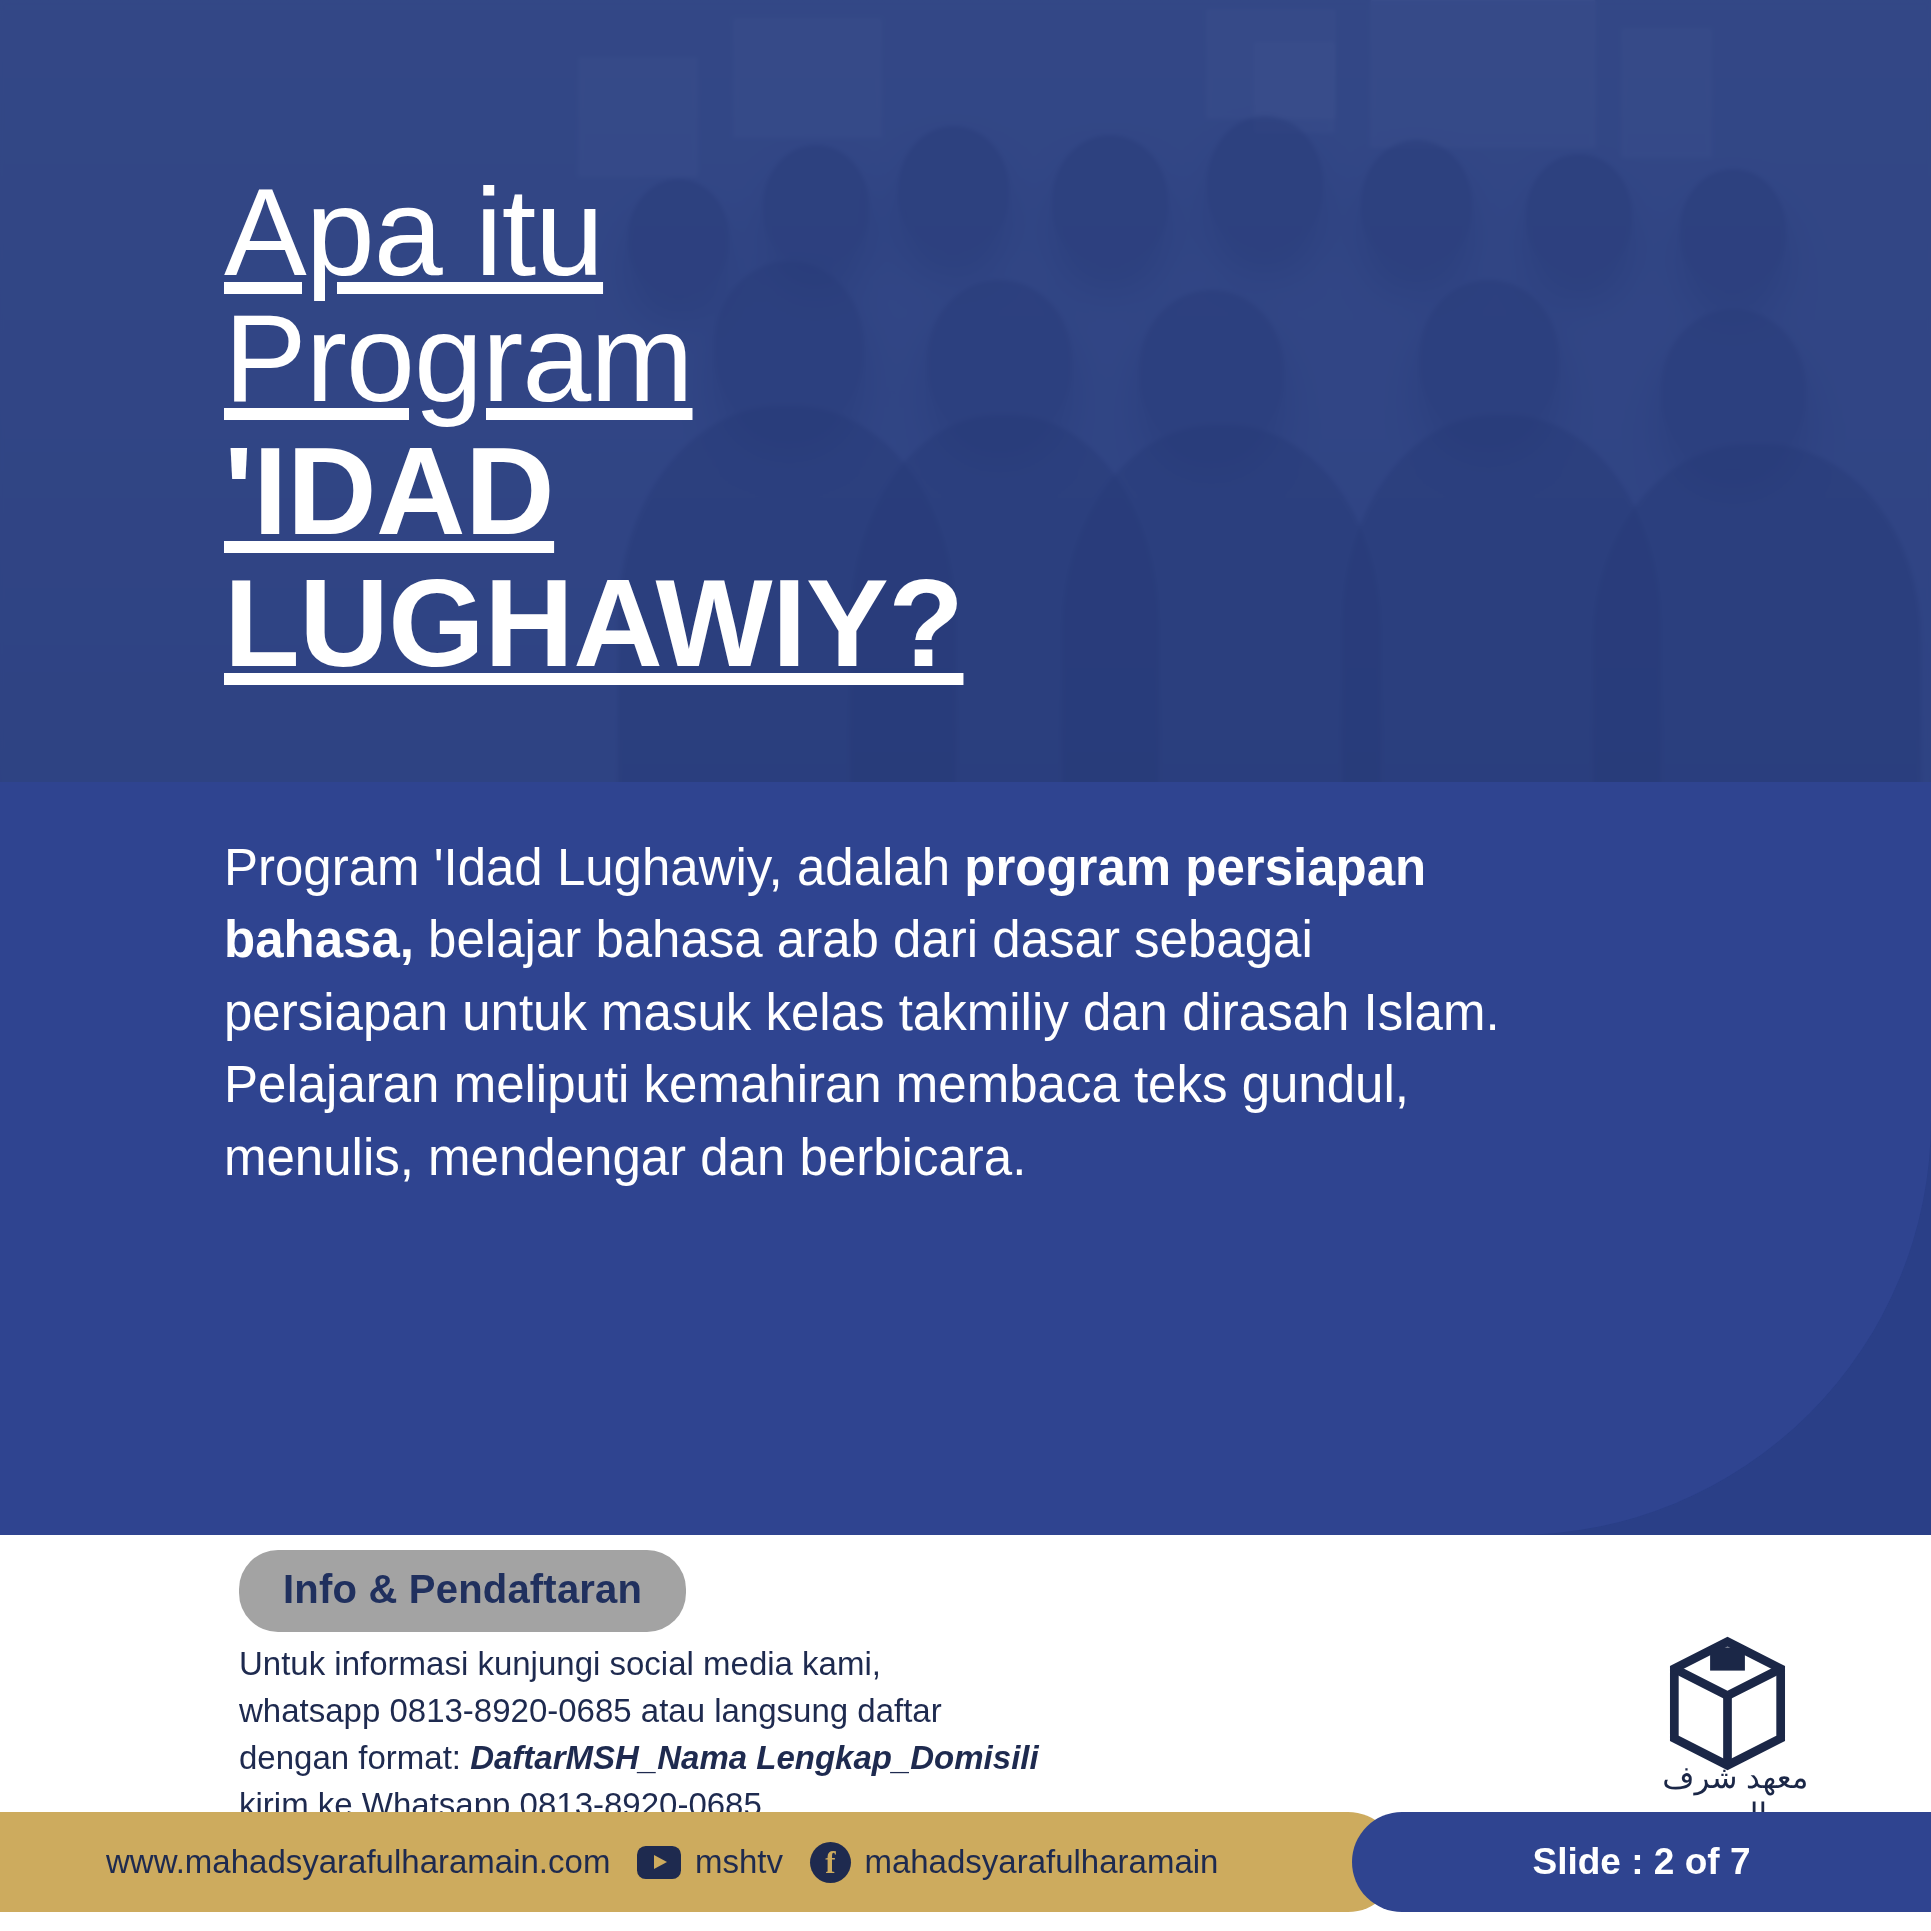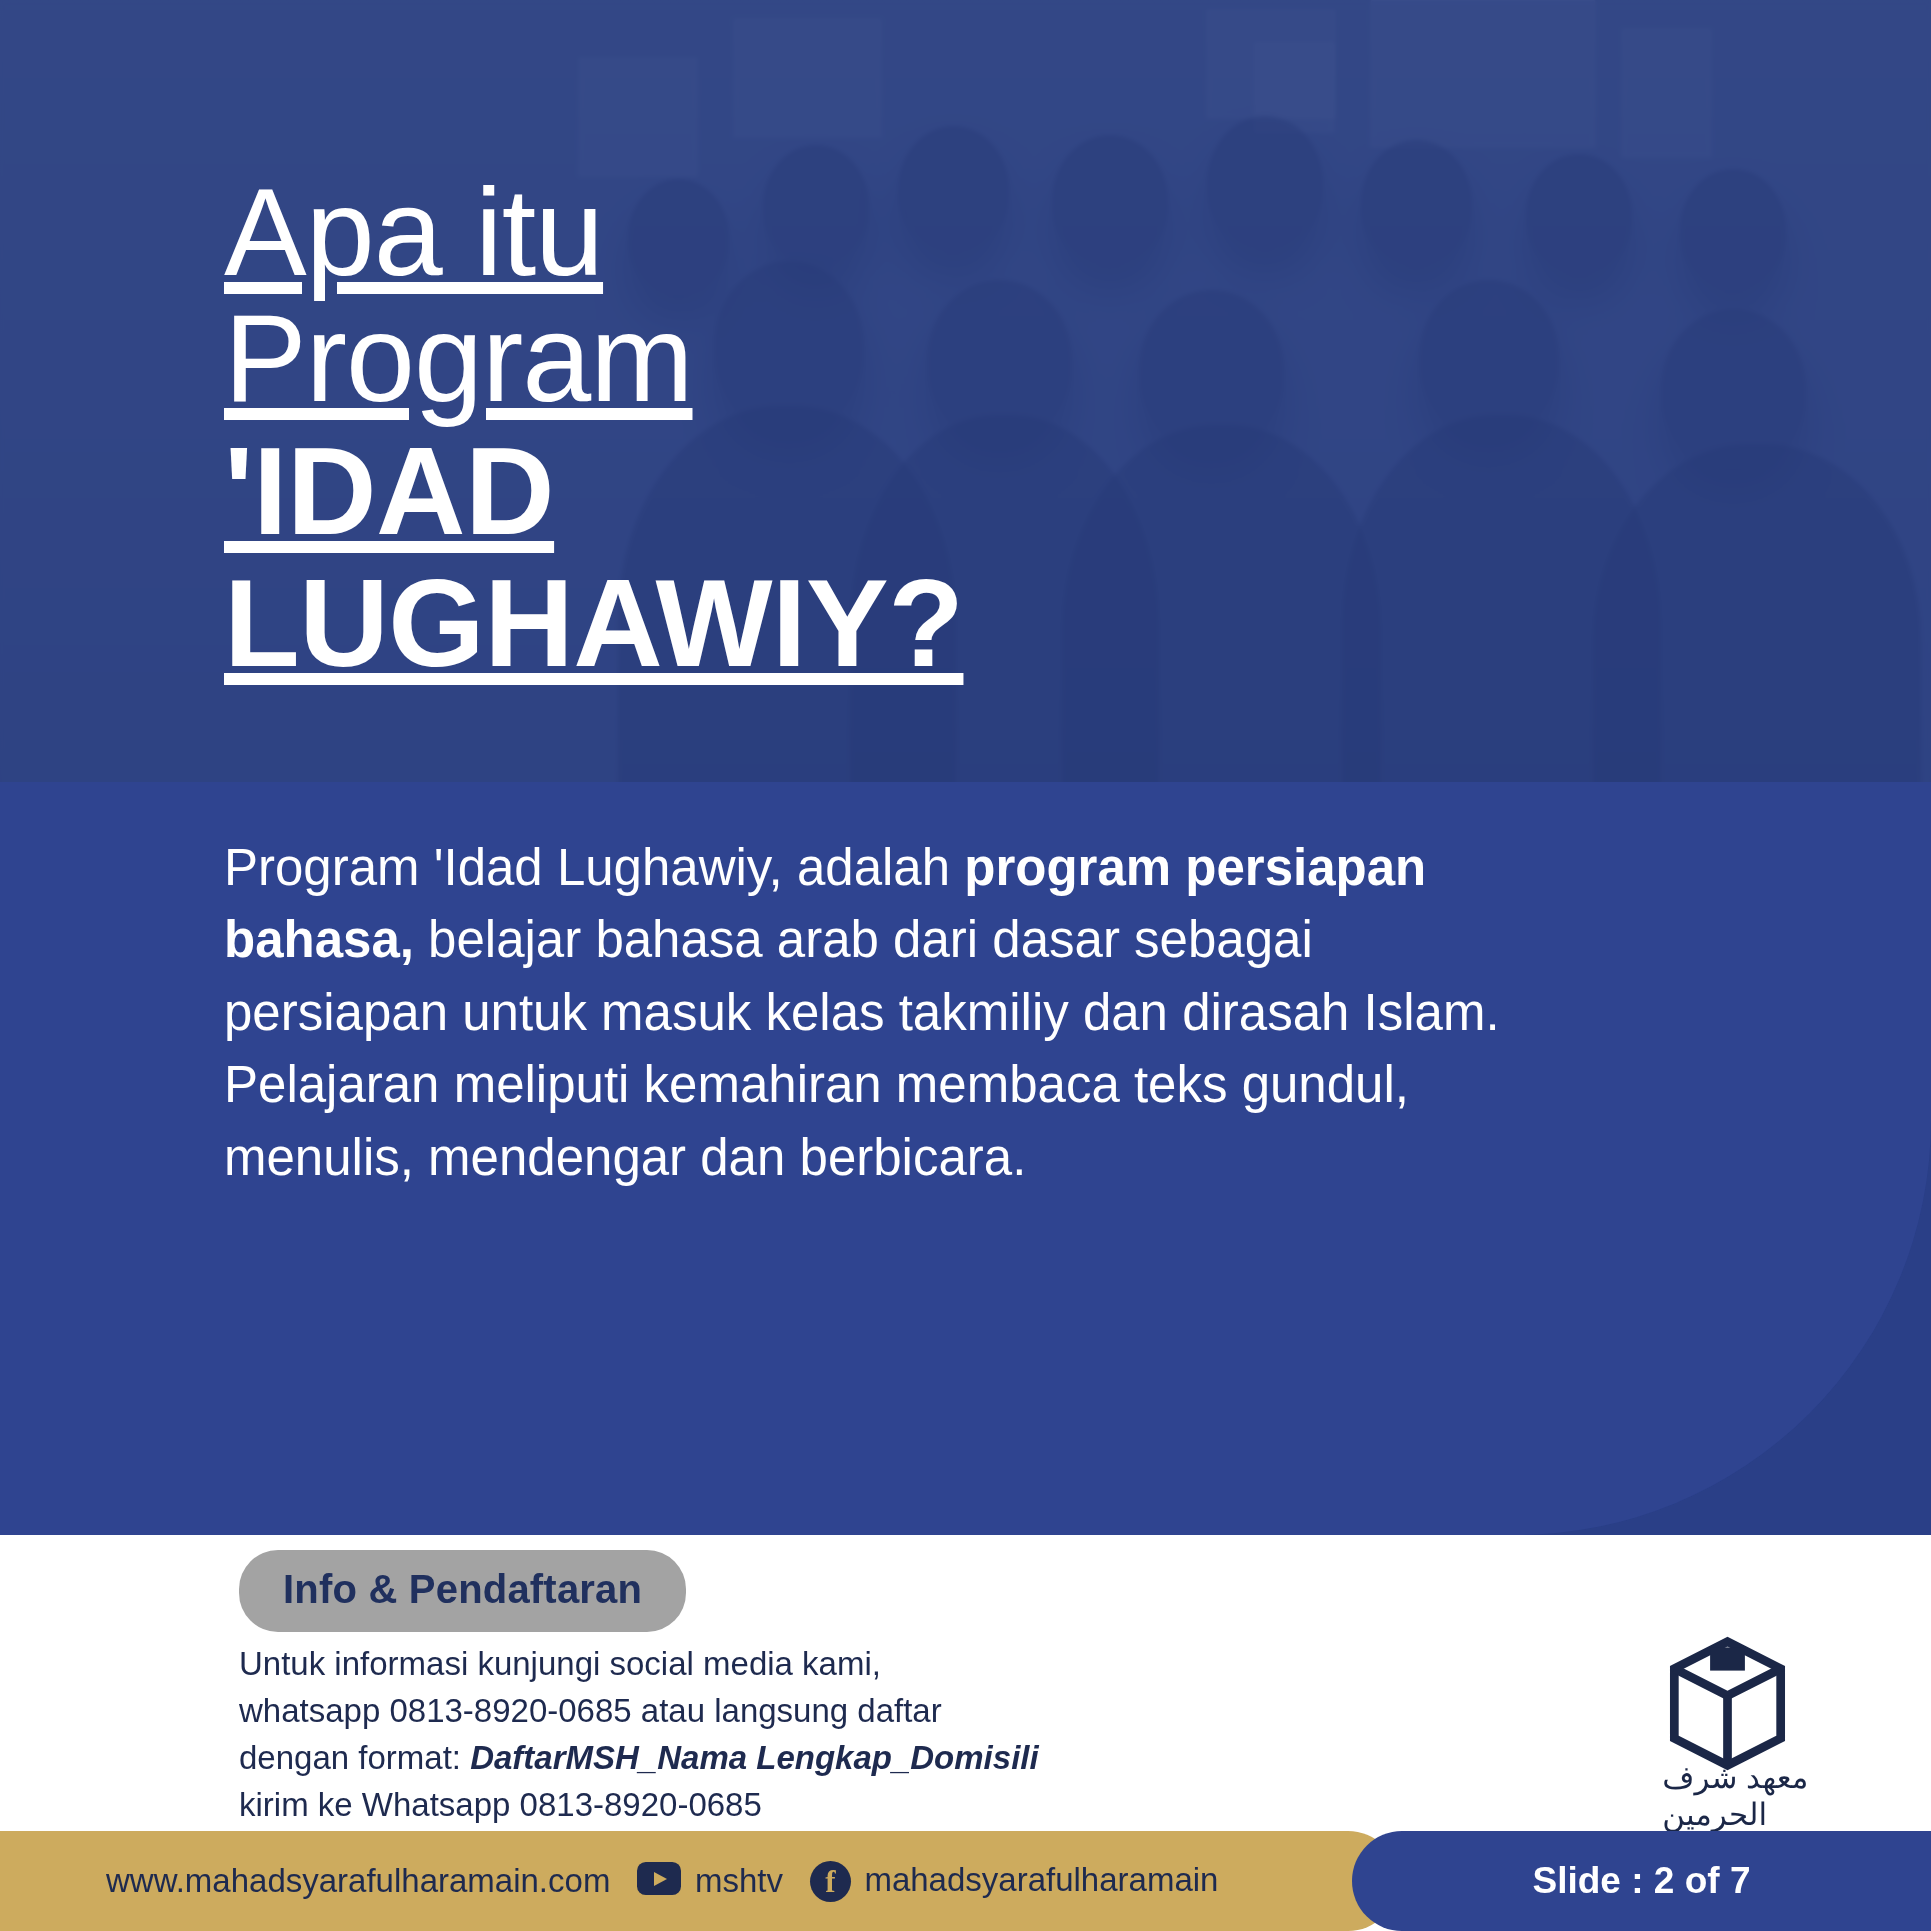--- a/index.html
+++ b/index.html
@@ -178,21 +178,21 @@
     color: #1b2747;
     letter-spacing: 1px;
   }
 
   
   .footer {
     position: absolute;
     left: 0;
     bottom: 0;
     width: 1931px;
-    height: 100px;
+    height: 119px;
   }
   .footer-left {
     position: absolute;
     left: 0; top: 0;
     width: 1398px;
     height: 100px;
     background: #cdab5e;
     border-top-right-radius: 50px;
     border-bottom-right-radius: 50px;
     display: flex;
@@ -213,20 +213,21 @@
     display: flex;
     align-items: center;
     justify-content: center;
     color: #ffffff;
     font-size: 37px;
     font-weight: 700;
     text-align: center;
   }
   .social {
     display: flex;
+    align-items: center;
     margin-left: 27px;
   }
   .social .handle { margin-left: 13.5px; font-size: 33px; }
   .yt-icon {
     width: 44px; height: 33px;
     background: #1e2a4f;
     border-radius: 8.7px;
     display: inline-flex;
     align-items: center;
     justify-content: center;

